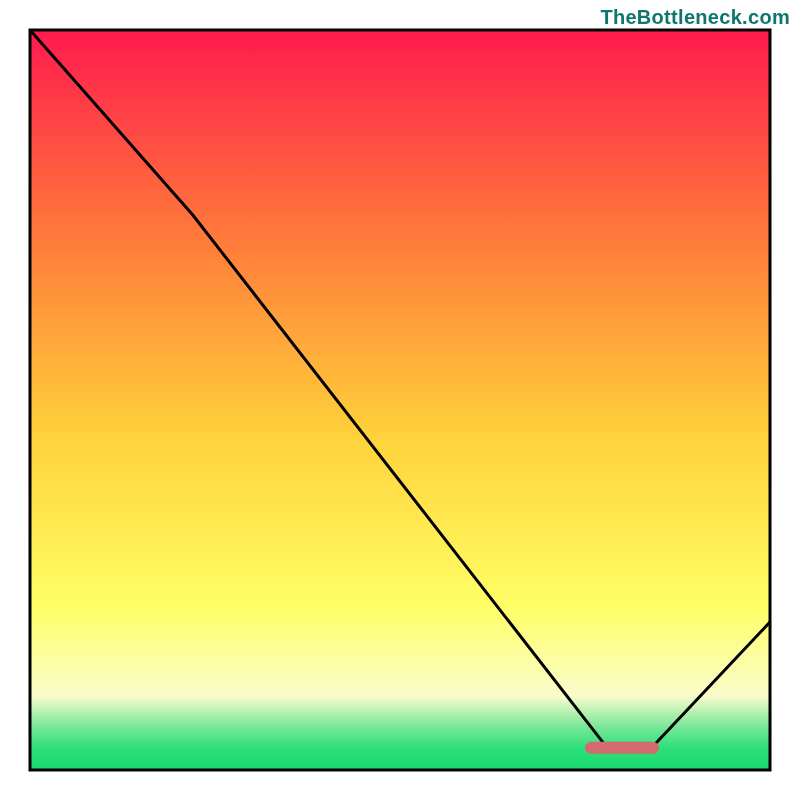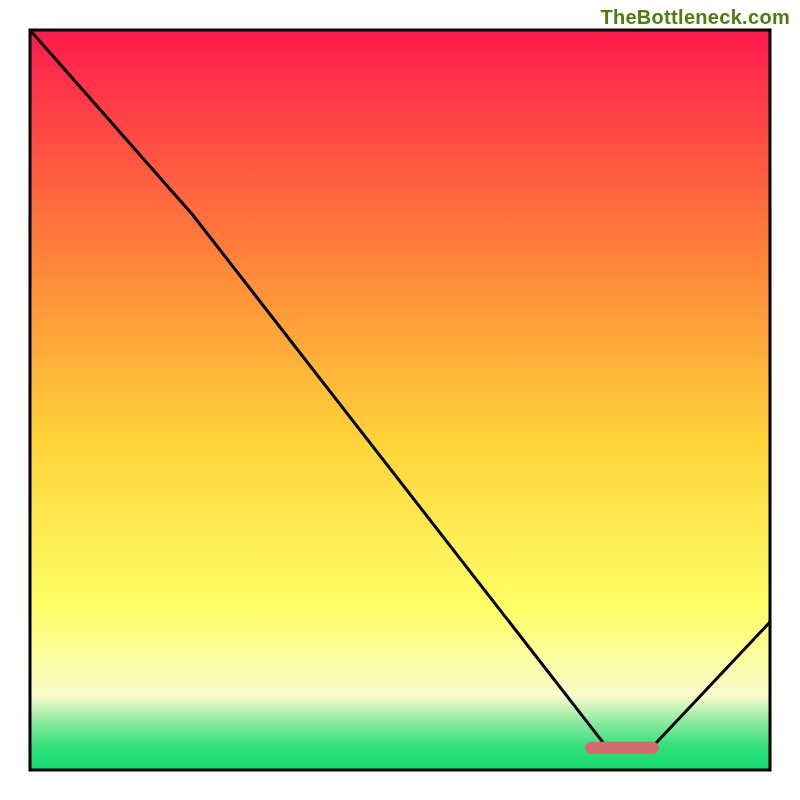--- a/index.html
+++ b/index.html
@@ -15,21 +15,21 @@
     position: relative;
     width: 800px;
     height: 800px;
   }
   .watermark {
     position: absolute;
     top: 6px;
     right: 10px;
     font-size: 20px;
     font-weight: bold;
-    color: #4d7c0f;
+    color: #0f766e;
     letter-spacing: 0.3px;
   }
   svg {
     display: block;
   }
 </style>
 </head>
 <body>
 
 <div class="stage">

